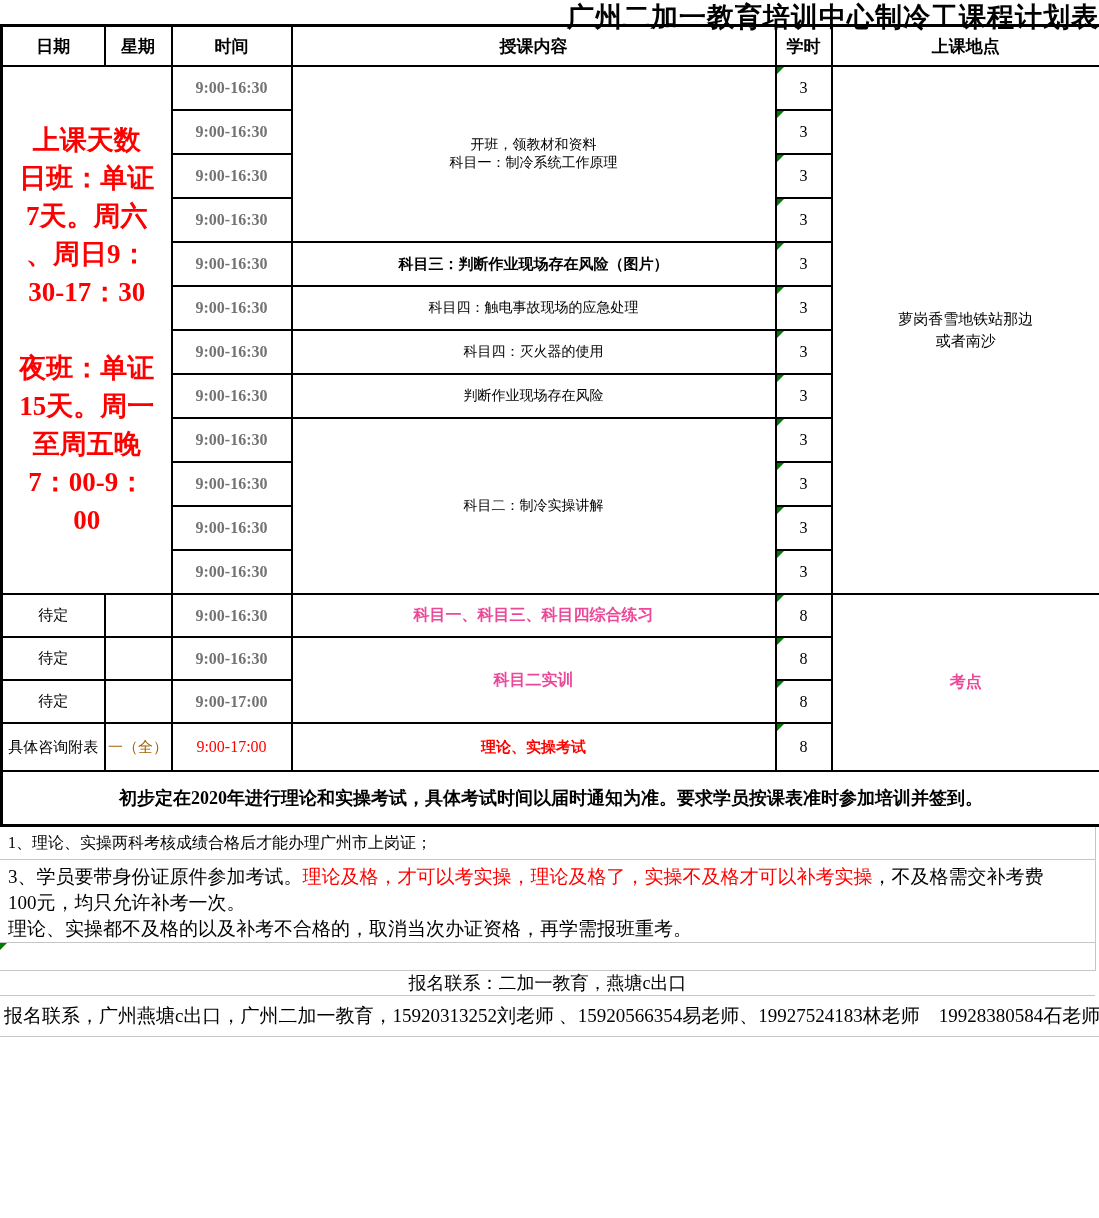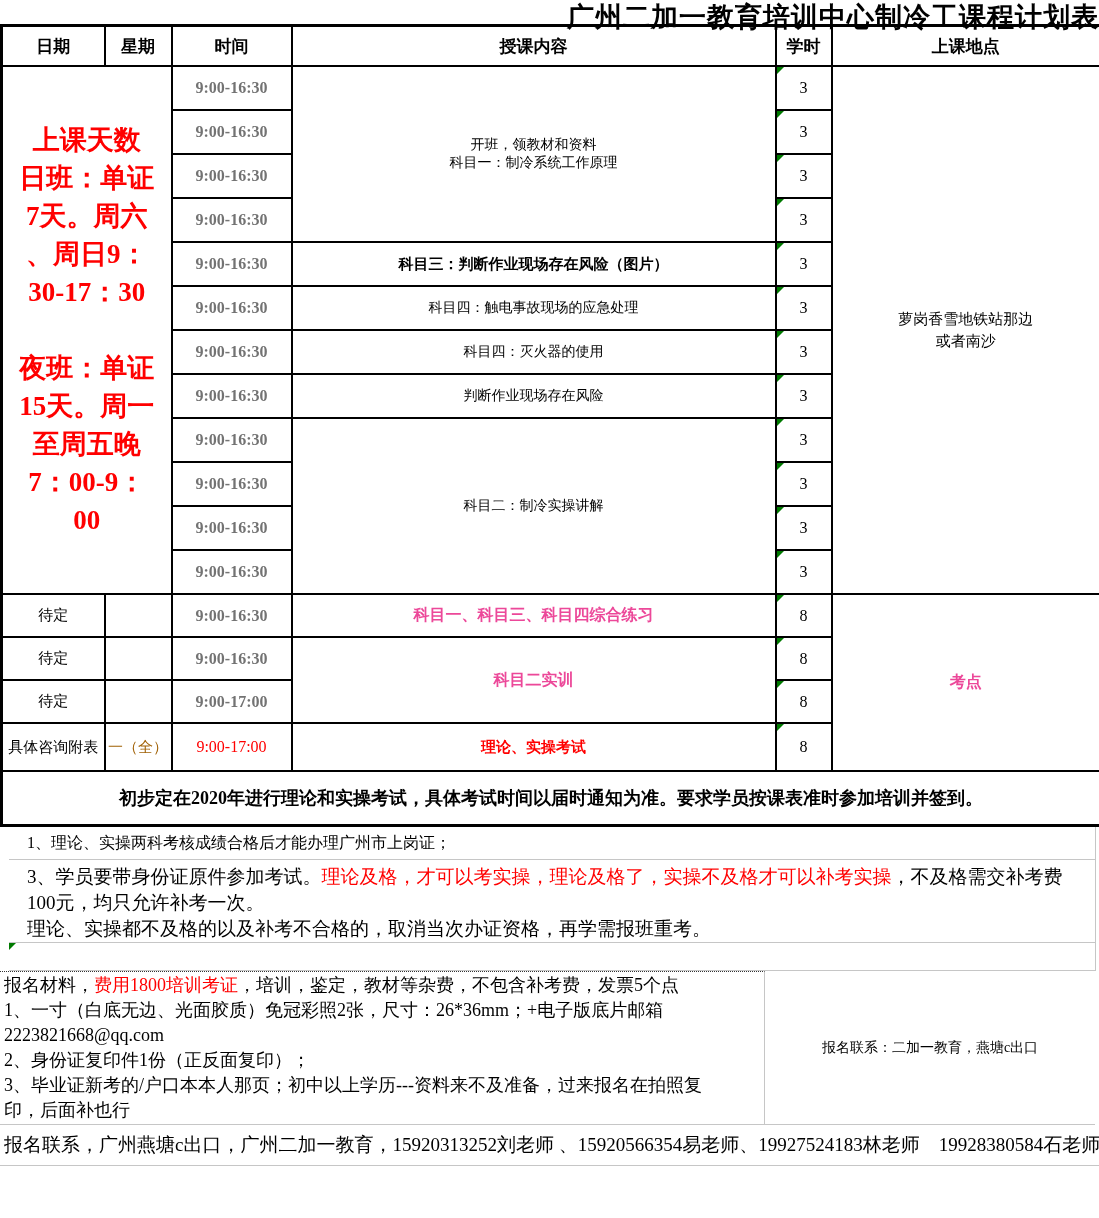--- a/index.html
+++ b/index.html
@@ -39,36 +39,36 @@
   .weekc { font-size:15px; }
   .week-red { color:#a16207; font-size:15px; }
   
   .tri {
     position:absolute; top:0; left:0; width:0; height:0; display:block;
     border-top:7px solid #007A00; border-right:7px solid transparent;
   }
   .tri-abs { position:absolute; top:0; left:0; }
   
   .notes-wrap { border-right:1px solid #c6c6c6; width:1095px; }
-  .note { padding-left:18px; font-size:16px; border-bottom:1px solid #c6c6c6; position:relative;margin-left:9px; }
+  .note { padding-left:8px; font-size:16px; border-bottom:1px solid #c6c6c6; position:relative; }
   .note-1 { height:32px; line-height:32px; }
   .note-2 { height:31px; line-height:31px; }
   .note-3 { height:78px; padding-top:4px; font-size:19px; line-height:26px; }
   .note-3 .wrapbox { max-width:1050px; }
   .note-4 { height:27px; line-height:27px; font-size:19px; }
   .note-5 { height:26px; line-height:26px; font-size:19px; color:#FF0000; border-bottom:none; }
   .redspan { color:#FF0000; }
   
   .mats { display:flex; width:1095px; border-bottom:1px solid #c6c6c6; }
   .mat-left {
     width:765px; box-sizing:border-box; border-top:1px dotted #333;
     border-right:1px solid #c6c6c6; font-size:18px; line-height:25px; padding:1px 4px;
   }
   .mat-right {
-    flex:1; display:flex; align-items:center; justify-content:center; font-size:14px;
+    flex:1; display:flex; align-items:center; justify-content:center; font-size:18px;
   }
   .footer-contact {
     height:40px; line-height:40px; font-size:19px; padding-left:4px;
     white-space:nowrap; border-bottom:1px solid #c6c6c6; width:1095px; overflow:hidden;
   }
 </style>
 </head>
 <body>
 
 <div class="title">广州二加一教育培训中心制冷工课程计划表</div>
@@ -198,26 +198,16 @@
   <div class="note note-3">
     <div class="wrapbox">
       <span>3、学员要带身份证原件参加考试。</span><span class="redspan">理论及格，才可以考实操，理论及格了，实操不及格才可以补考实操</span><span>，不及格需交补考费100元，均只允许补考一次。</span>
     </div>
     <div>理论、实操都不及格的以及补考不合格的，取消当次办证资格，再学需报班重考。</div>
   </div>
   <div class="note note-4"><span class="tri tri-abs"></span></div>
 </div>
 
 <div class="mats">
-  <div class="mat-left">
-    <div>
-      <span>报名材料，</span><span class="redspan">费用1800培训考证</span><span>，培训，鉴定，教材等杂费，不包含补考费，发票5个点</span>
-    </div>
-    <div class="pre">1、一寸（白底无边、光面胶质）免冠彩照2张，尺寸：26*36mm；+电子版底片邮箱
-2223821668@qq.com
-2、身份证复印件1份（正反面复印）；
-3、毕业证新考的/户口本本人那页；初中以上学历---资料来不及准备，过来报名在拍照复
-印，后面补也行</div>
-  </div>
   <div class="mat-right">报名联系：二加一教育，燕塘c出口</div>
 </div>
 
 <div class="footer-contact">报名联系，广州燕塘c出口，广州二加一教育，15920313252刘老师 、15920566354易老师、19927524183林老师　19928380584石老师</div>
 
 </body></html>

